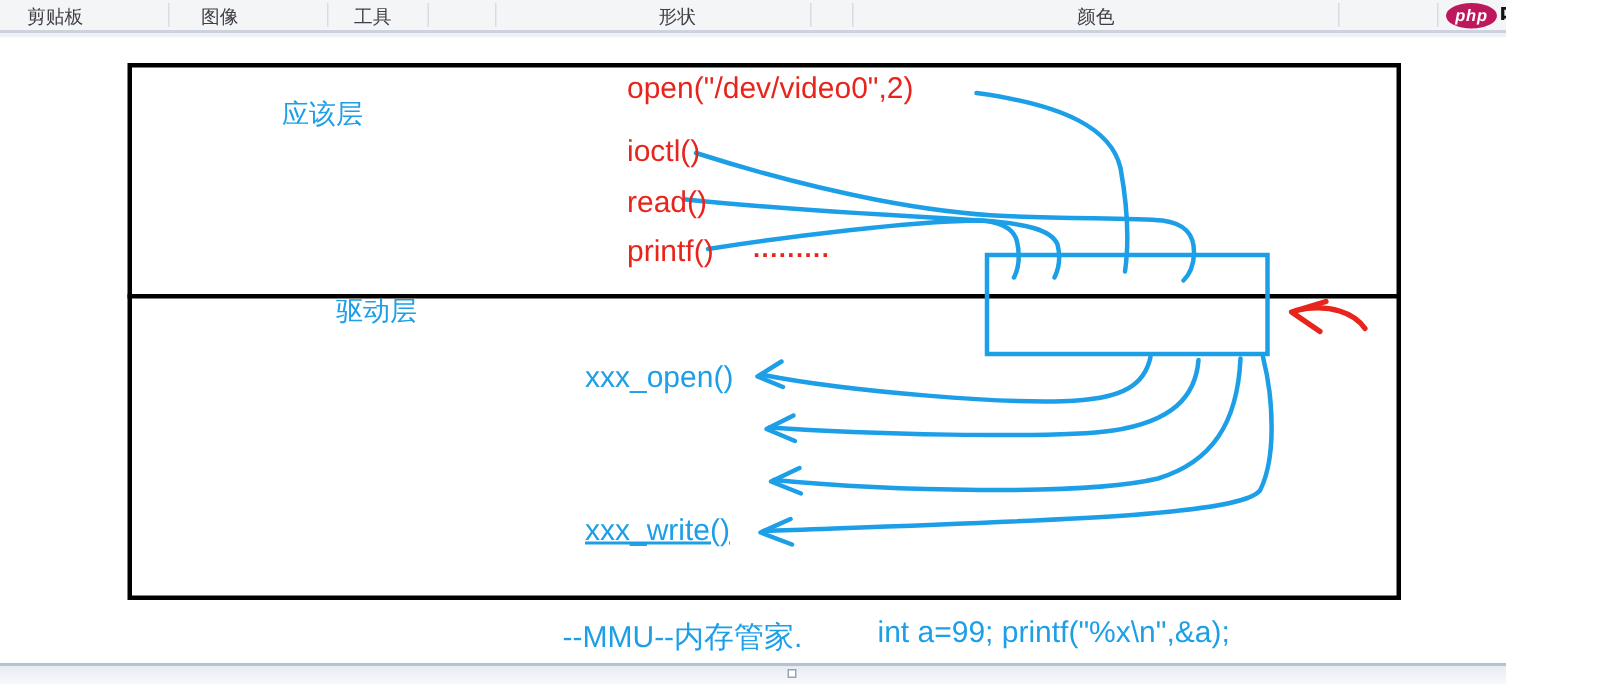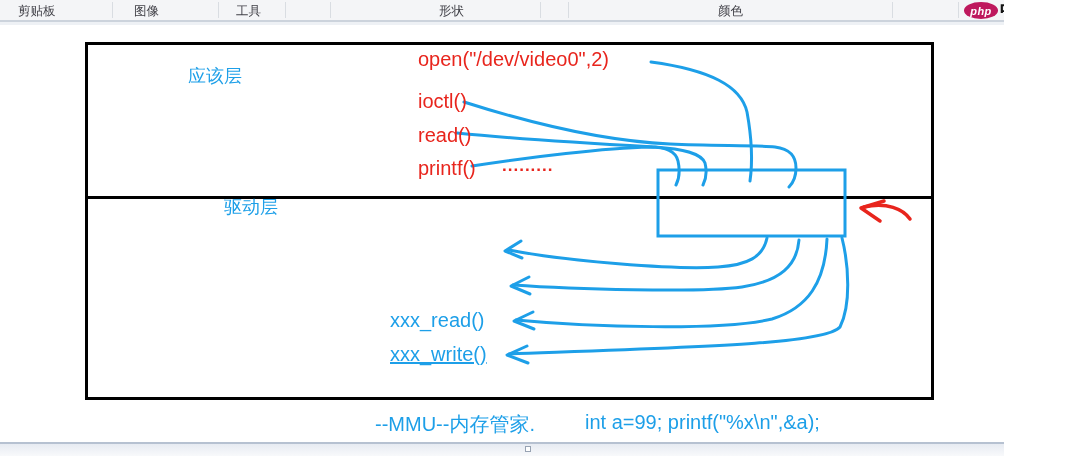--- a/index.html
+++ b/index.html
@@ -116,21 +116,21 @@
 
   <div class="layer-label lbl-app blue-text">应该层</div>
   <div class="layer-label lbl-driver blue-text">驱动层</div>
 
   <div class="fn fn-open red-text">open("/dev/video0",2)</div>
   <div class="fn fn-ioctl red-text">ioctl()</div>
   <div class="fn fn-read red-text">read()</div>
   <div class="fn fn-write red-text">printf()</div>
   <div class="fn fn-dots red-text">.........</div>
 
-  <div class="fn fn-xread blue-text">xxx_read()</div>
+  <div class="fn fn-xopen blue-text">xxx_open()</div>
   <div class="fn fn-xwrite blue-text">xxx_write()</div>
 
   <div class="note note-2 blue-text">--MMU--内存管家.</div>
   <div class="note note-3 blue-text">int a=99; printf("%x\n",&amp;a);</div>
 
   <div class="bottom-line"></div>
   <div class="bottom-bar"></div>
   <div class="canvas-handle"></div>
 
 </div>

